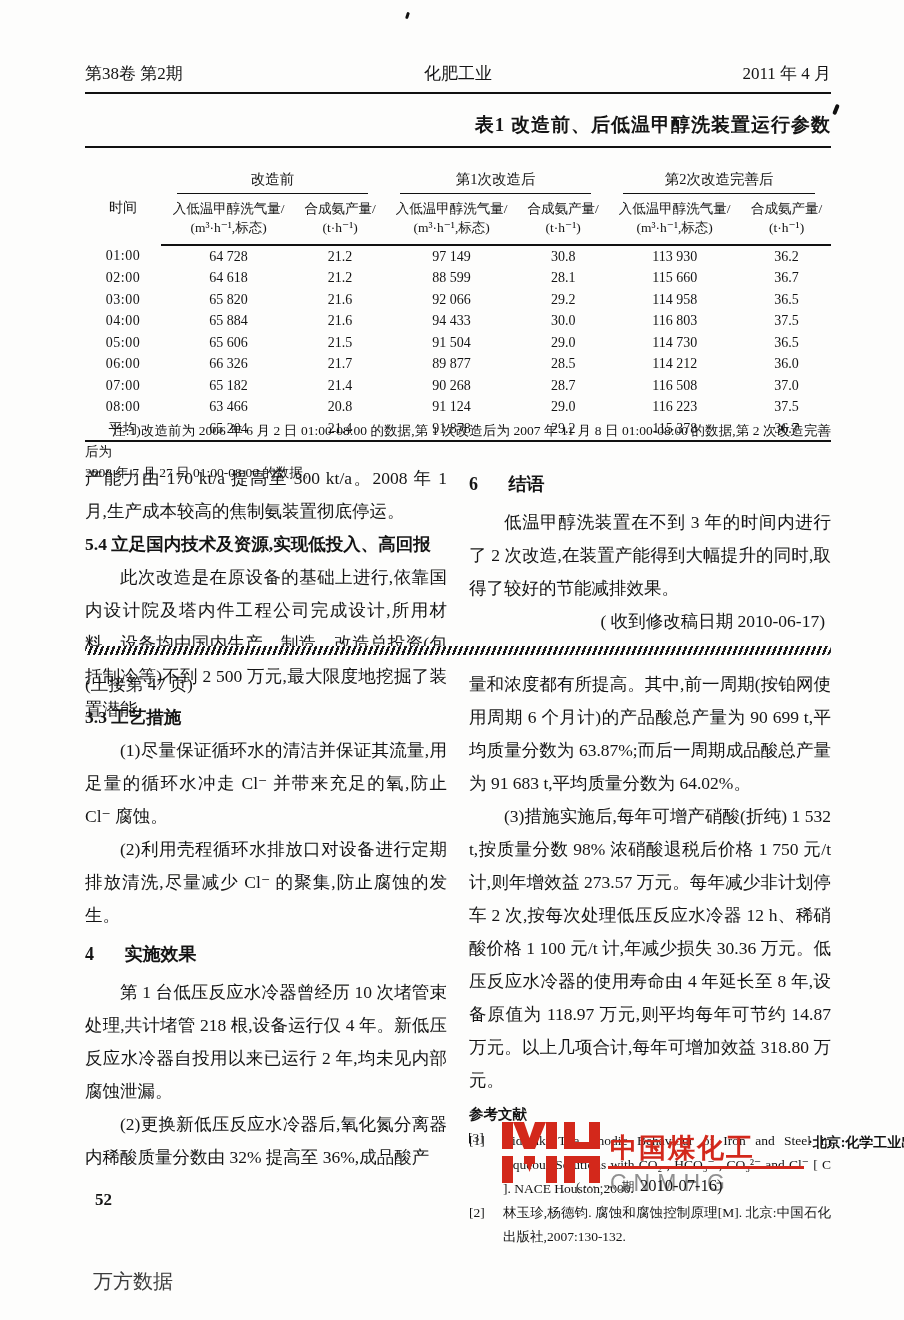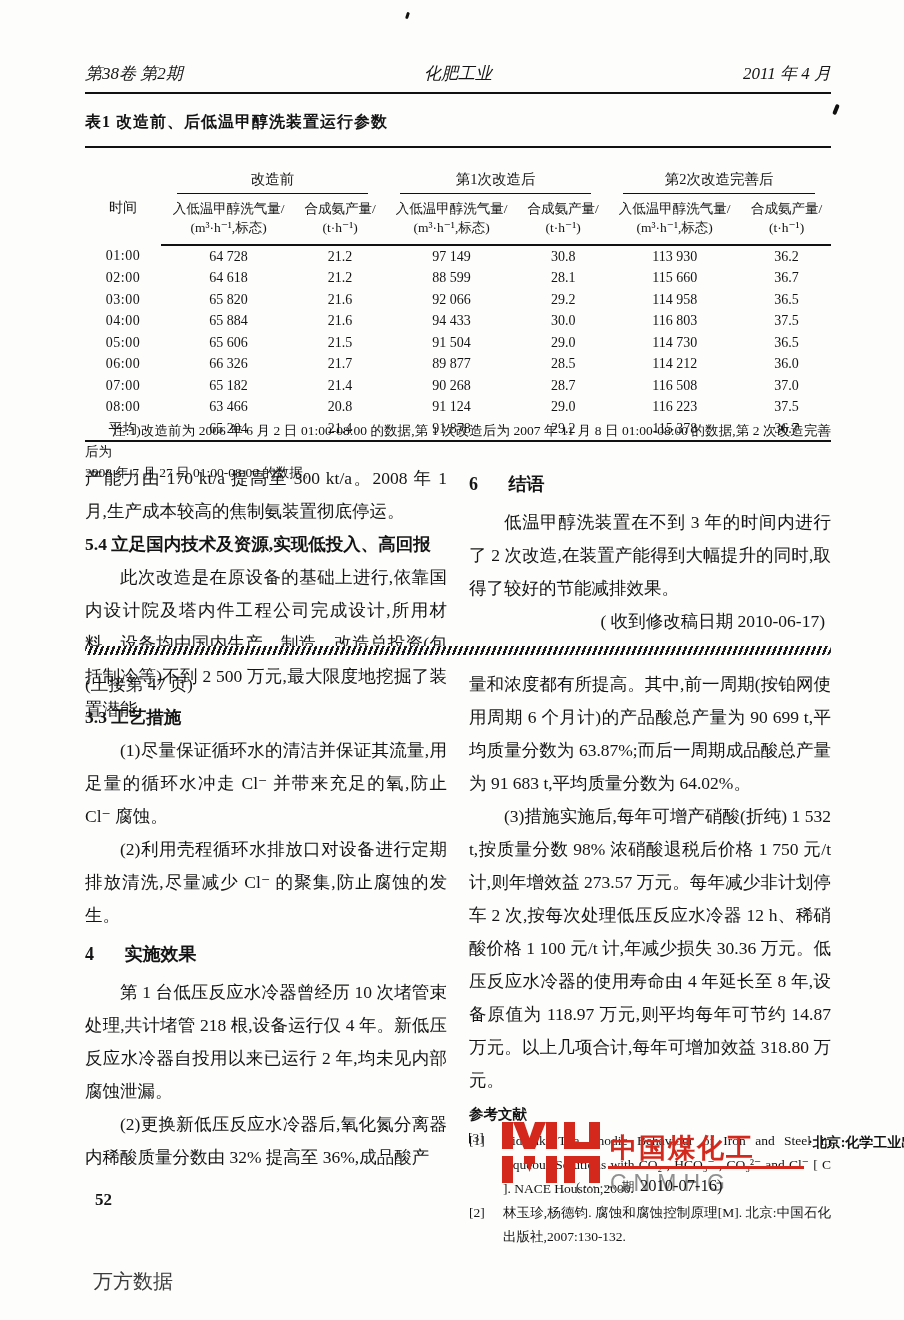--- a/index.html
+++ b/index.html
@@ -10,21 +10,21 @@
     overflow:hidden; margin:0 auto;
   }
   .content{position:absolute; left:85px; width:746px;}
 
   
   .jheader{top:60px; display:flex; justify-content:space-between; align-items:baseline; font-size:17px;}
   .jheader .mid{position:absolute; left:0; right:0; text-align:center;}
   .hrule{position:absolute; left:85px; width:746px; height:2px; background:#111;}
 
   
-  .tcap{top:110px; text-align:left; font-weight:bold; font-size:16px; letter-spacing:1px;}
+  .tcap{top:110px; text-align:right; font-weight:bold; font-size:19px; letter-spacing:1px;}
   table.params{
     position:absolute; top:146px; left:85px; width:746px; border-collapse:collapse;
     font-size:14px; border-top:2.5px solid #111; border-bottom:2.5px solid #111;
   }
   table.params th, table.params td{font-weight:normal; text-align:center; padding:0;}
   tr.grprow th{padding-top:22px;}
   .grp{border-bottom:1.5px solid #111; padding-bottom:4px; margin:0 16px; font-size:14.5px;}
   tr.subrow th{padding:5px 0 7px 0; border-bottom:2px solid #111; line-height:19px; font-size:13.5px;}
   tr.datarow td{height:21.5px; font-size:14px;}
   tr.datarow td:first-child{letter-spacing:.5px;}
@@ -67,21 +67,21 @@
   .pageno{position:absolute; left:95px; top:1190px; font-weight:bold; font-size:17px;}
   .wanfang{position:absolute; left:93px; top:1268px; font-size:20px; color:#3c3c3c; font-family:"Liberation Sans",sans-serif;}
 
   .speck{position:absolute; background:#101010; border-radius:2px;}
 </style>
 </head>
 <body>
 
 <div class="page">
 
-  <div class="content jheader" style="position:absolute; top:62px;font-style:italic;">
+  <div class="content jheader" style="position:absolute; top:62px;">
     <span>第38卷  第2期</span>
     <span class="mid">化肥工业</span>
     <span>2011 年 4 月</span>
   </div>
   <div class="hrule" style="top:92px;"></div>
 
   <div class="speck" style="left:406px; top:12px; width:3px; height:7px; transform:rotate(18deg);"></div>
   <div class="speck" style="left:834px; top:104px; width:4px; height:11px; transform:rotate(22deg);"></div>
 
   <div class="content tcap" style="position:absolute; top:112px;">表1  改造前、后低温甲醇洗装置运行参数</div>

